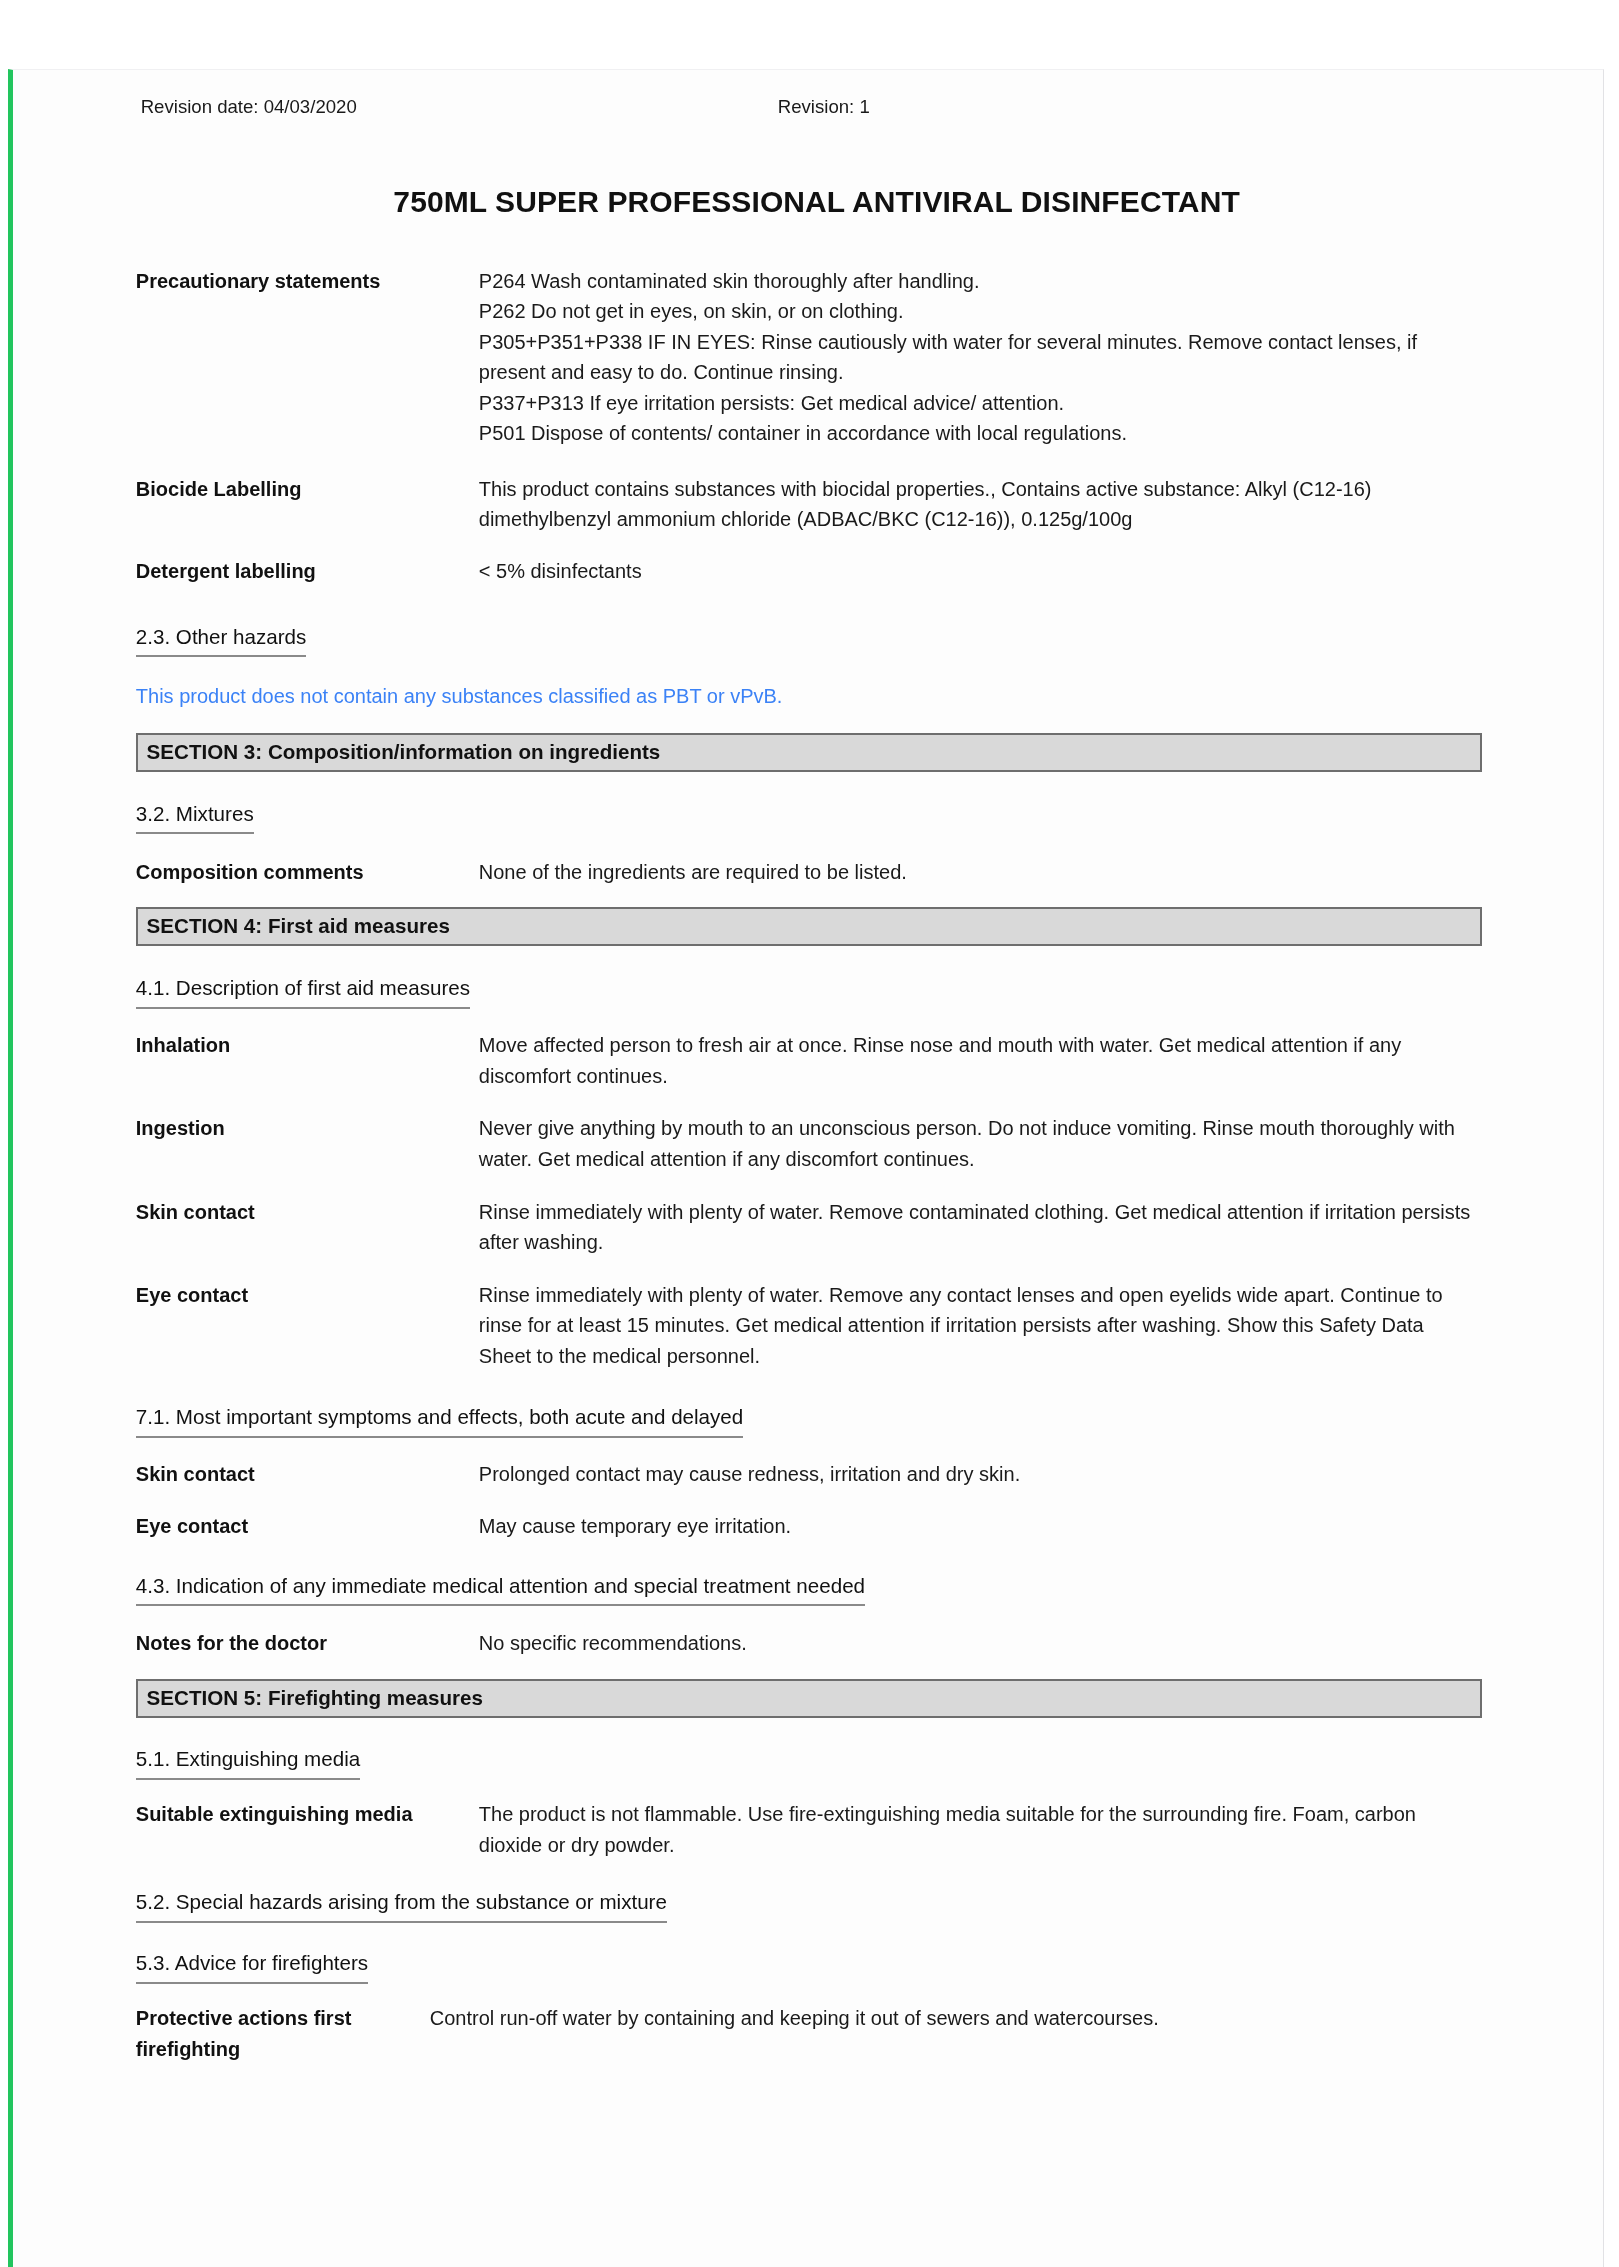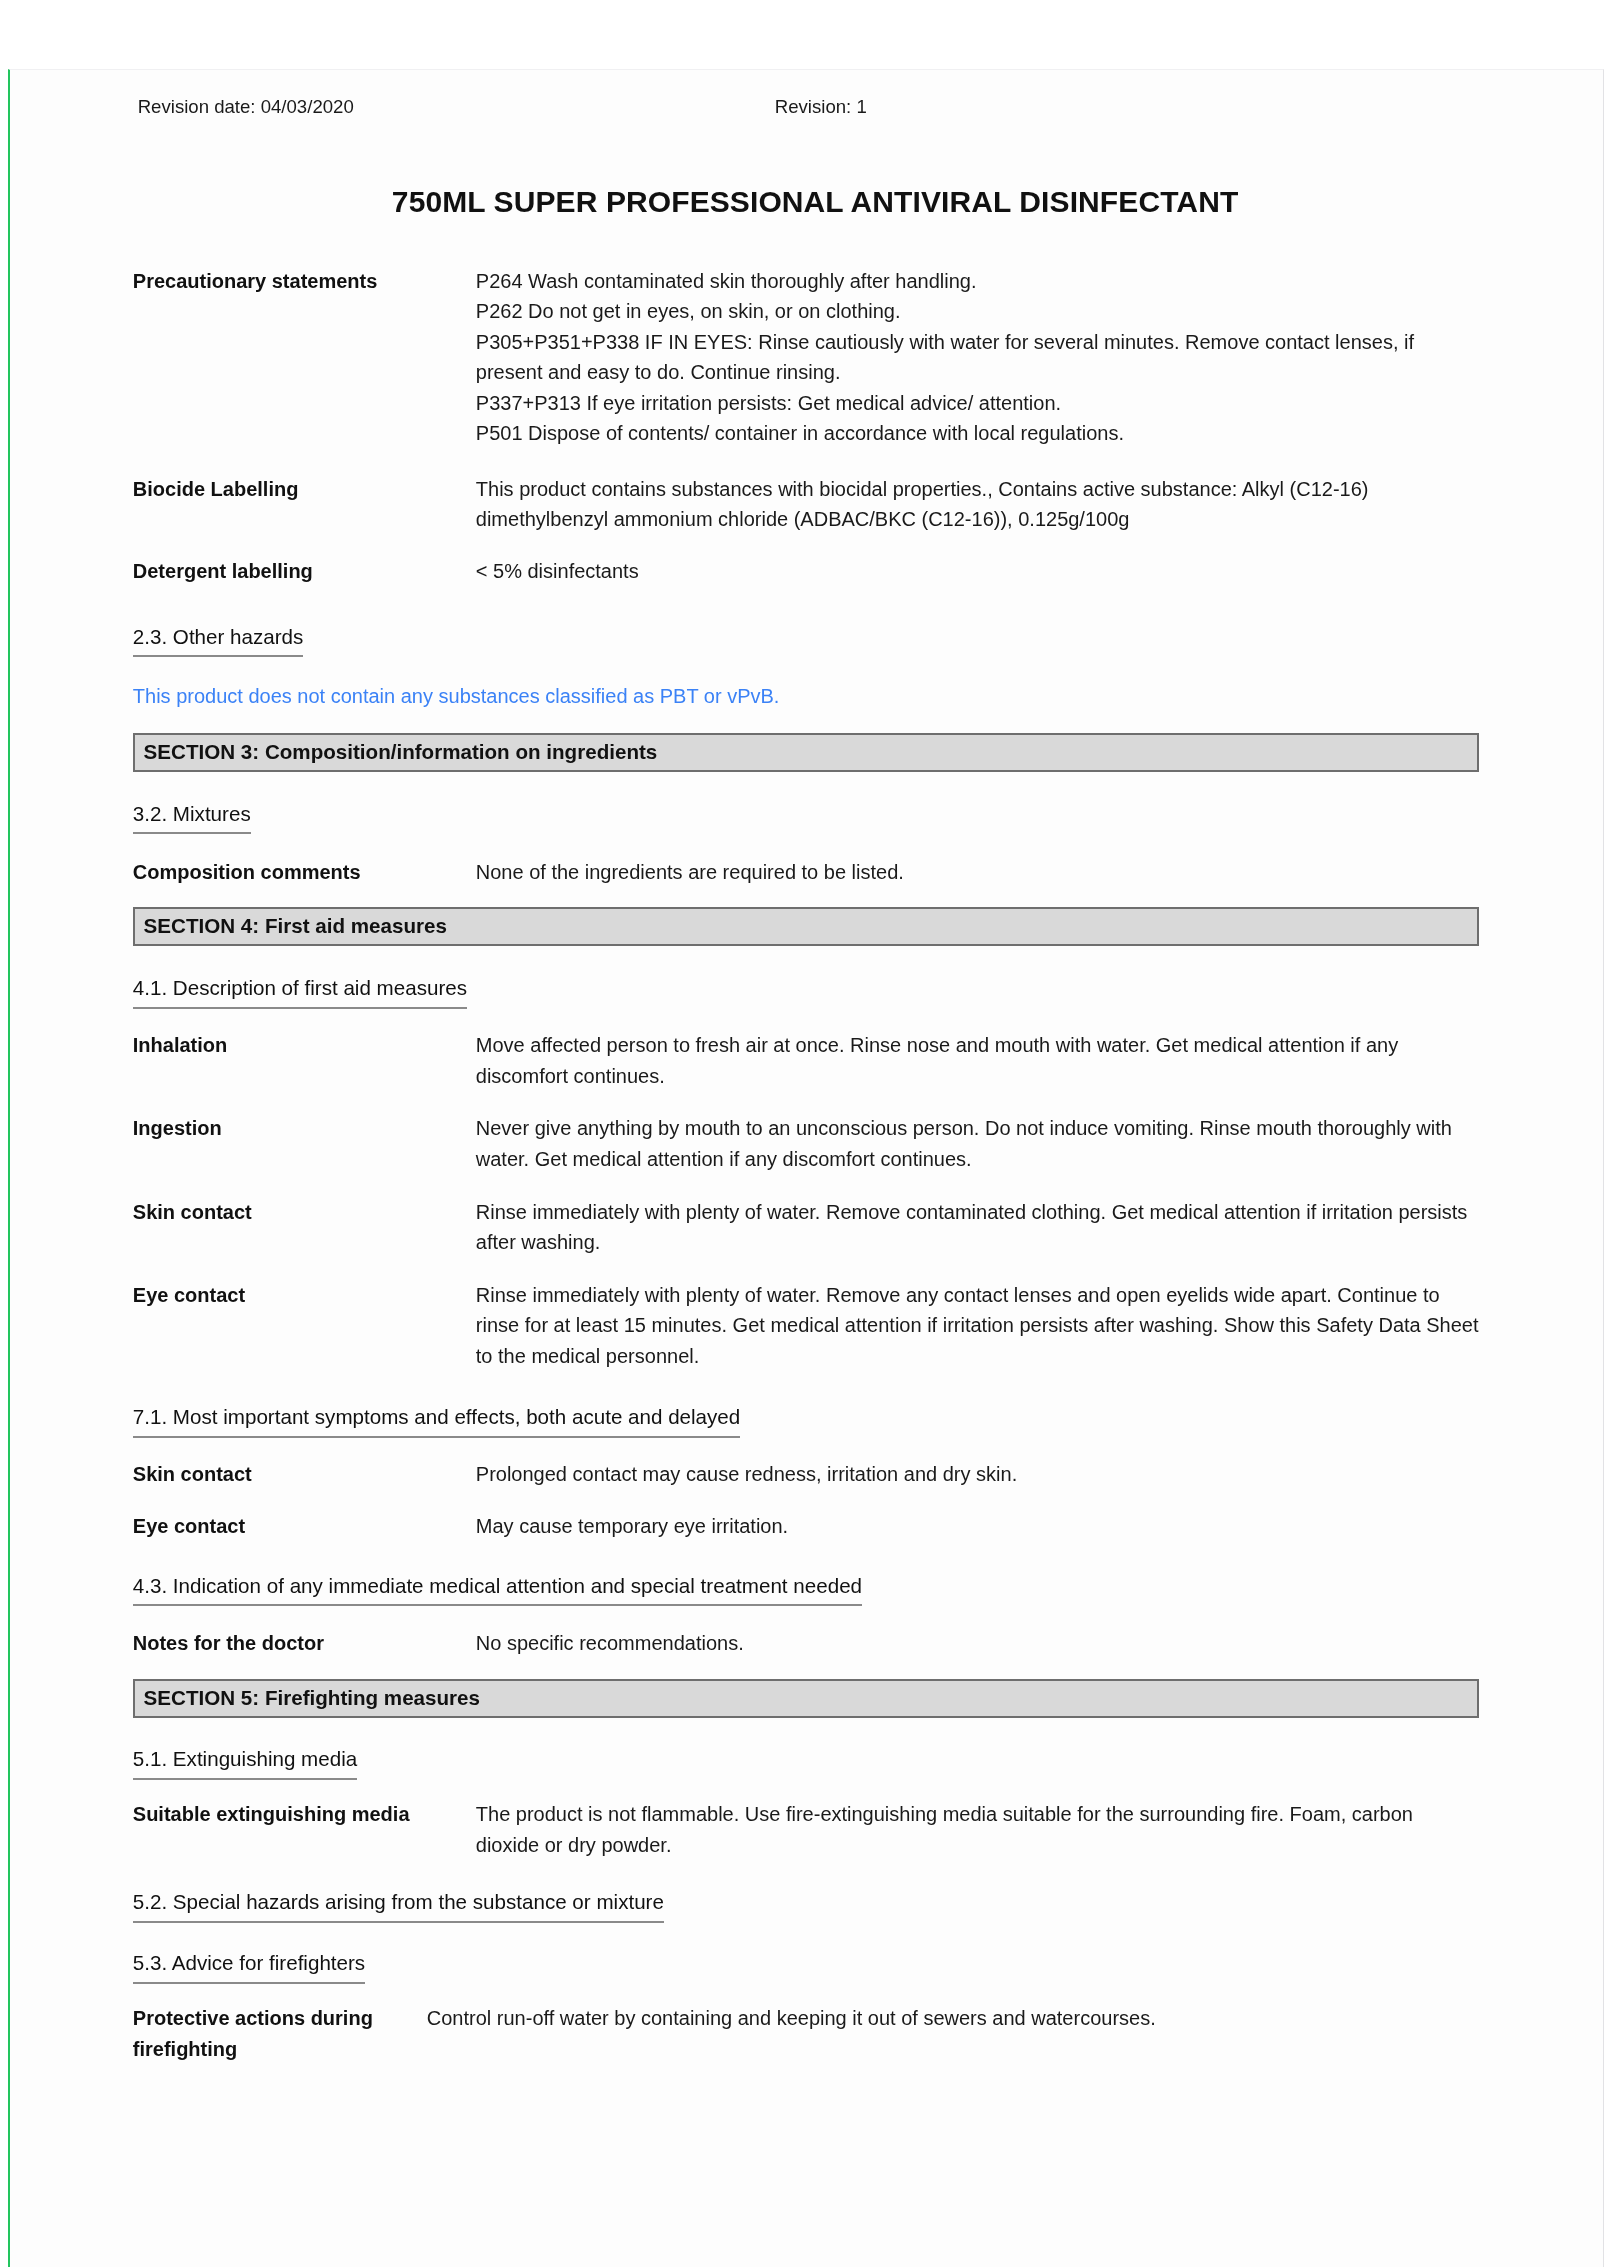--- a/index.html
+++ b/index.html
@@ -24,21 +24,21 @@
   }
 
   
   .page {
     position: absolute;
     left: 7.8px;
     top: 69px;
     width: 1596px;
     height: 2198px;
     background: #fdfdfd;
-    border-left: 2px solid #22c55e;
+    border-left: 5px solid #22c55e;
     border-right: 1px solid #e2e2e5;
     border-top: 1px solid #f0f0f2;
     box-sizing: border-box;
   }
 
   .page-inner {
     position: absolute;
     left: 0;
     top: 0;
     width: 100%;
@@ -266,20 +266,20 @@
       <div class="subhead-wrap">
         <div class="subhead" style="margin-top:29px;">5.2. Special hazards arising from the substance or mixture</div>
       </div>
 
 
       <div class="subhead-wrap">
         <div class="subhead" style="margin-top:27.4px;">5.3. Advice for firefighters</div>
       </div>
 
       <div class="row" style="margin-top:19.6px;">
-        <div class="label" style="width:294px;flex-basis:294px;padding-right:49px;">Protective actions during firefighting</div>
+        <div class="label" style="width:294px;flex-basis:294px;padding-right:49px;">Protective actions first firefighting</div>
         <div class="value">Control run-off water by containing and keeping it out of sewers and watercourses.</div>
       </div>
 
     </div>
   </div>
 </div>
 
 
 </body></html>

